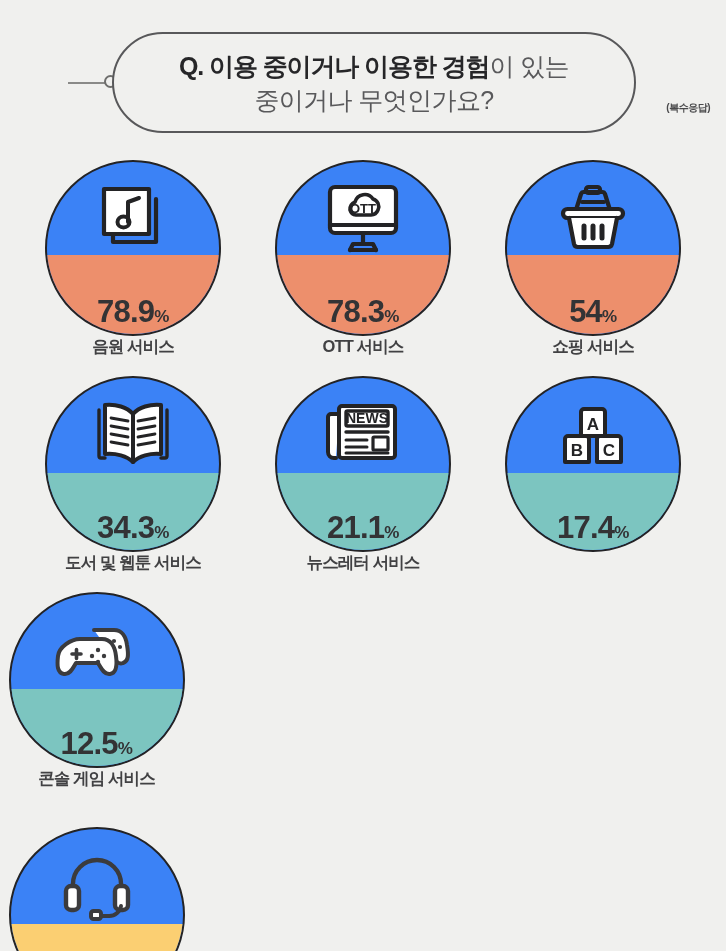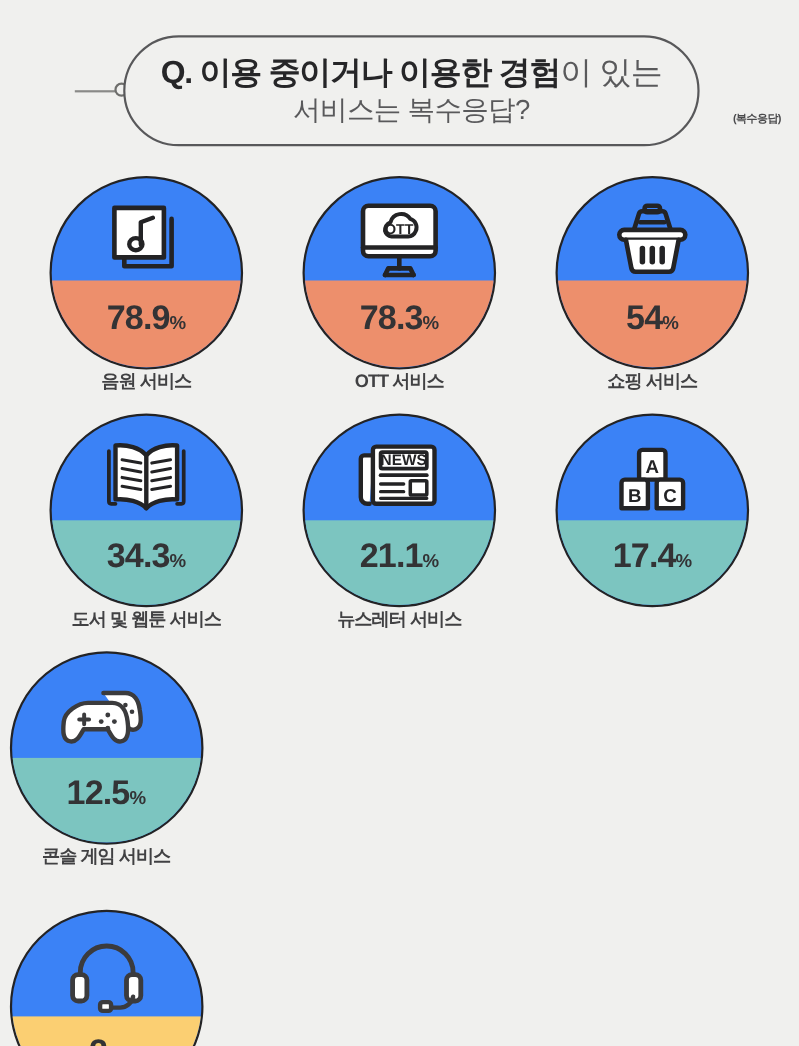--- a/index.html
+++ b/index.html
@@ -43,21 +43,21 @@
     border: 2px solid #58585a;
     border-radius: 52px;
     box-sizing: border-box;
     background: #F0F0EE;
     display: flex;
     flex-direction: column;
     align-items: center;
     justify-content: center;
   }
   .title-line1 {
-    font-size: 29px;
+    font-size: 25px;
     line-height: 34px;
     color: #3b3b3d;
     white-space: nowrap;
     letter-spacing: -0.6px;
   }
   .title-line1 .strong {
     font-weight: 800;
     color: #262628;
     letter-spacing: -1.1px;
   }
@@ -124,21 +124,21 @@
     position: absolute;
     left: 0; top: 14px;
     width: 100%;
     height: 86px;
     display: flex;
     align-items: center;
     justify-content: center;
   }
   .donut .val {
     position: absolute;
-    left: 0; bottom: 30px;
+    left: 0; bottom: 7px;
     width: 100%;
     text-align: center;
     font-size: 31px;
     font-weight: 700;
     color: #333335;
     letter-spacing: -0.8px;
     line-height: 1;
   }
   .donut .val .pct {
     font-size: 17px;
@@ -161,21 +161,21 @@
 <body>
 
 <div class="title-zone">
   <div class="tick-line"></div>
   <div class="tick-dot"></div>
 
   <div class="title-pill">
     <div class="title-line1">
       <span class="strong">Q. 이용 중이거나 이용한 경험</span><span class="light">이 있는</span>
     </div>
-    <div class="title-line2">서비스는 복수응답?</div>
+    <div class="title-line2">중이거나 무엇인가요?</div>
   </div>
 
   <div class="multi-note">(복수응답)</div>
 </div>
 
 <div class="rows">
 
   <div class="row r1">
 
     <div class="cell">

